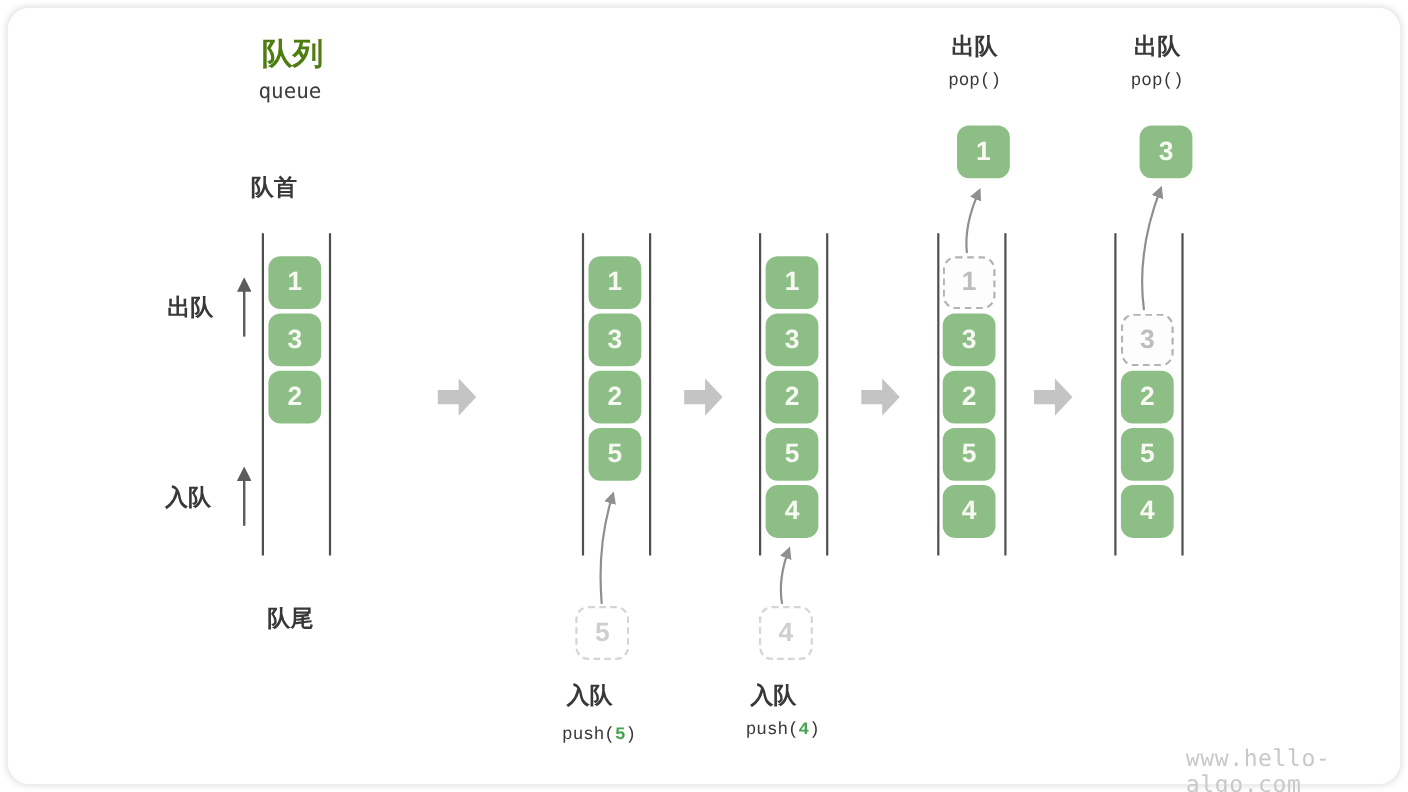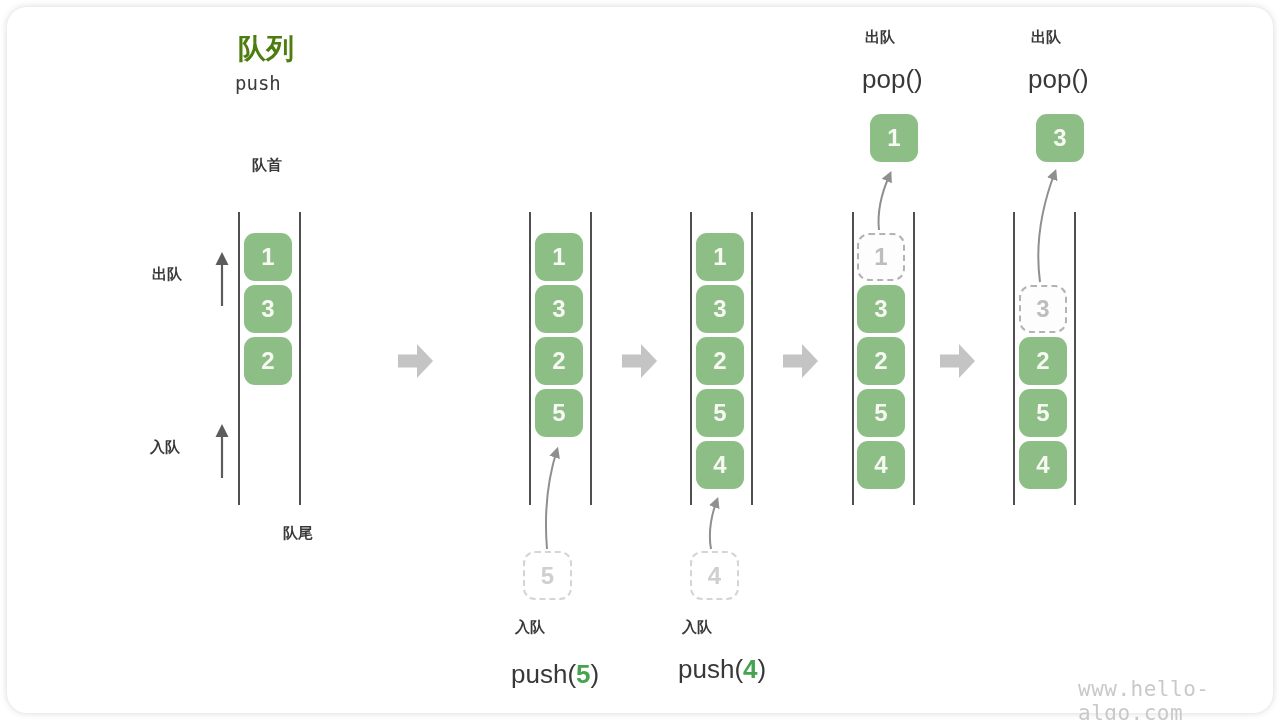--- a/index.html
+++ b/index.html
@@ -4,22 +4,22 @@
 <style>
   html,body{margin:0;padding:0;background:#ffffff;}
   .canvas{position:relative;width:1280px;height:720px;overflow:hidden;
           font-family:"Liberation Sans",sans-serif;}
   .card{position:absolute;left:7px;top:7px;width:1266px;height:706px;
         background:#ffffff;border-radius:20px;
         box-shadow:0 0 7px rgba(0,0,0,.16);}
   .abs{position:absolute;}
   .title-zh{font-size:28px;font-weight:700;color:#4d7c0f;}
   .title-en{font-family:"DejaVu Sans Mono",monospace;font-size:19px;color:#3c3c3c;}
-  .cjk-label{font-size:15px;font-weight:700;color:#383838;white-space:nowrap;}
-  .code{font-family:Liberation Sans, sans-serif;font-size:26px;color:#383838;white-space:nowrap;}
+  .cjk-label{font-size:21px;font-weight:700;color:#383838;white-space:nowrap;}
+  .code{font-family:Liberation Mono, monospace;font-size:16px;color:#383838;white-space:nowrap;}
   .code .arg{color:#47a34f;font-weight:700;}
   .vline{position:absolute;width:1.5px;background:#4f4f4f;top:212px;height:293px;}
   .cell{position:absolute;width:48px;height:48px;border-radius:11px;background:#8dbe86;
         color:#f7f9f2;font-size:24px;font-weight:600;
         display:flex;align-items:center;justify-content:center;box-sizing:border-box;}
   .cell.dashed{background:#fdfdfd;border:2.5px dashed #b3b3b3;color:#bdbdbd;border-radius:12px;}
   .staged{position:absolute;width:49px;height:49px;border-radius:12px;background:#ffffff;
         border:2.5px dashed #d5d5d5;color:#cfcfcf;font-size:24px;font-weight:600;
         display:flex;align-items:center;justify-content:center;box-sizing:border-box;}
   .watermark{font-family:"DejaVu Sans Mono",monospace;font-size:21px;color:#c9c9c9;letter-spacing:.5px;}
@@ -52,24 +52,24 @@
     <path d="M222,478 L222,428" stroke="#5c5c5c" stroke-width="2.2" fill="none" marker-end="url(#headDark)"></path>
 
     <path d="M547,549 C544,512 548,478 557,450" stroke="#8f8f8f" stroke-width="2" fill="none" marker-end="url(#headGray)"></path>
     <path d="M711,549 C708,532 711,516 717,500" stroke="#8f8f8f" stroke-width="2" fill="none" marker-end="url(#headGray)"></path>
 
     <path d="M879,230 C877,212 881,194 890,174" stroke="#8f8f8f" stroke-width="2" fill="none" marker-end="url(#headGray)"></path>
     <path d="M1040,282 C1035,245 1042,206 1055,172" stroke="#8f8f8f" stroke-width="2" fill="none" marker-end="url(#headGray)"></path>
   </svg>
 
   <div class="abs title-zh" style="left:238px;top:30px;">队列</div>
-  <div class="abs title-en" style="left:235px;top:72px;">push</div>
+  <div class="abs title-en" style="left:235px;top:72px;">queue</div>
 
-  <div class="abs cjk-label" style="left:252px;top:156px;">队首</div>
-  <div class="abs cjk-label" style="left:243px;top:524px;margin-left:40px;">队尾</div>
+  <div class="abs cjk-label" style="left:228px;top:156px;">队首</div>
+  <div class="abs cjk-label" style="left:243px;top:548px;">队尾</div>
   <div class="abs cjk-label" style="left:152px;top:265px;">出队</div>
   <div class="abs cjk-label" style="left:150px;top:438px;">入队</div>
 
   <div class="vline" style="left:238px;"></div>
   <div class="vline" style="left:299px;"></div>
   <div class="cell" style="left:244px;top:233px;">1</div>
   <div class="cell" style="left:244px;top:285px;">3</div>
   <div class="cell" style="left:244px;top:337px;">2</div>
 
   <div class="vline" style="left:529px;"></div>

